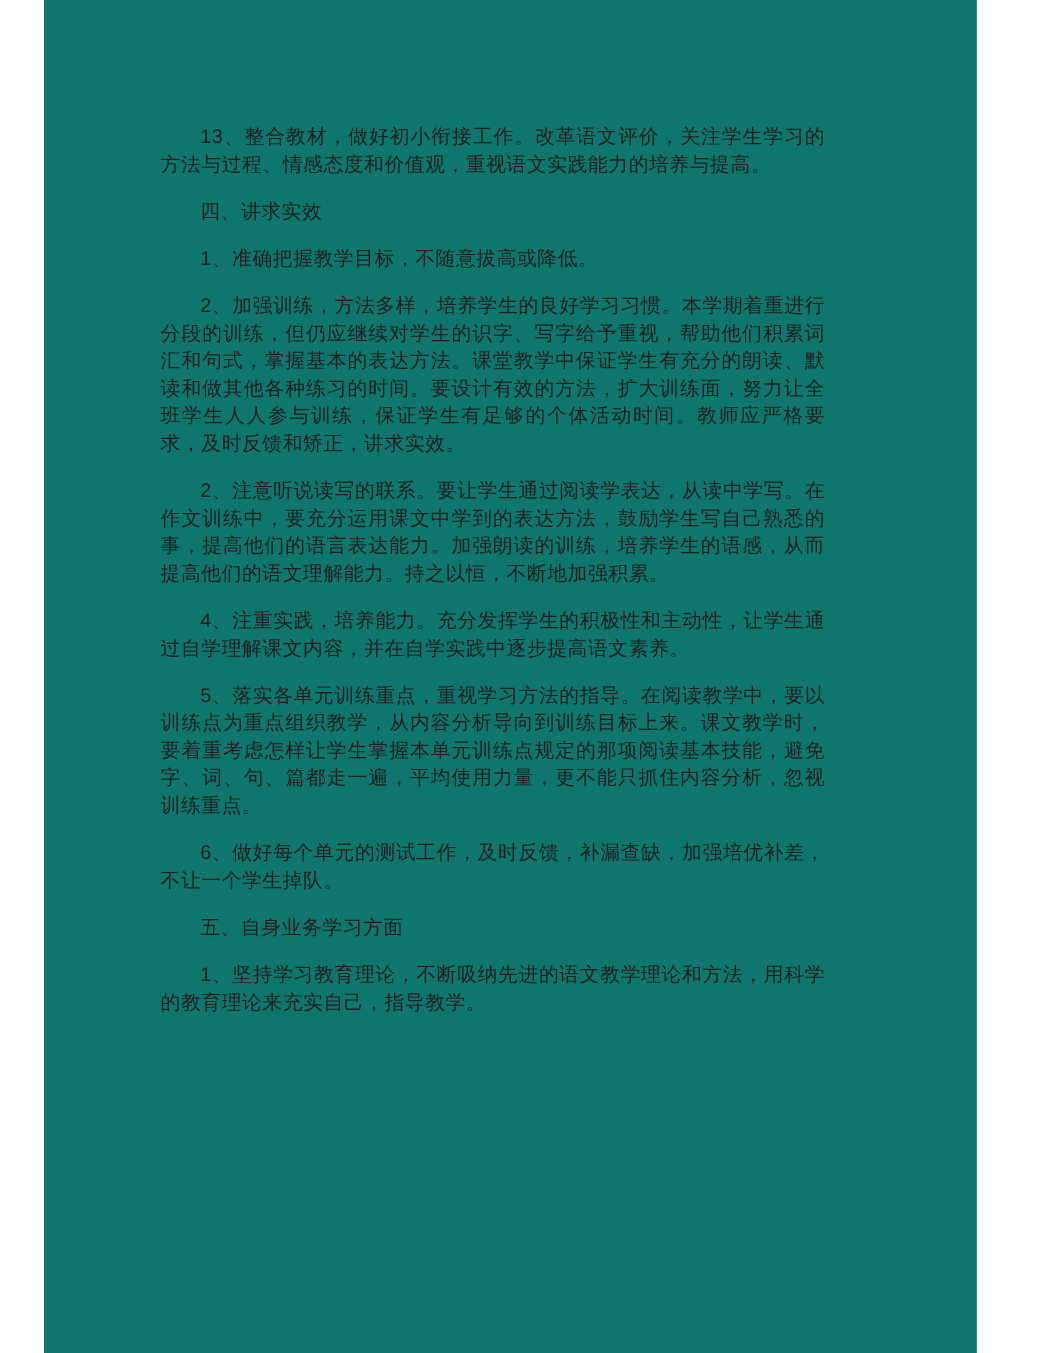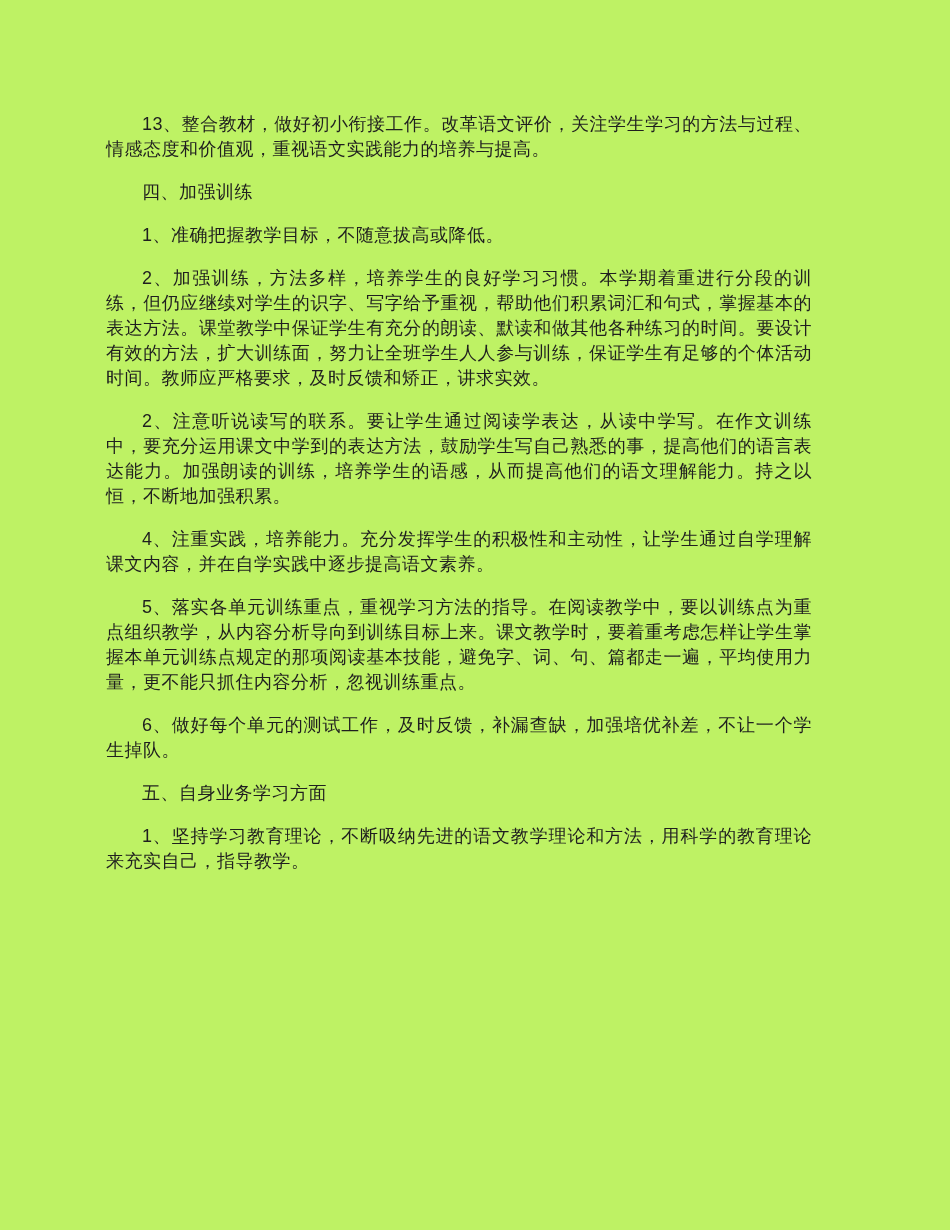--- a/index.html
+++ b/index.html
@@ -8,43 +8,44 @@
     background: #ffffff;
   }
   body {
     width: 950px;
     height: 1230px;
     overflow: hidden;
     font-family: "Liberation Sans", "DejaVu Sans", sans-serif;
   }
   .doc-page {
     box-sizing: border-box;
-    width: 950px;
+    width: 848px;
     height: 1230px;
-    background: #bef264;
+    background: #0f766e;
     padding: 112px 138px 40px 106px;
+    margin-left: 40px;
   }
   .doc-body p {
     margin: 0 0 18px 0;
     font-size: 18px;
     line-height: 25px;
     color: #1f1f1f;
     text-indent: 2em;
     text-align: justify;
     letter-spacing: 0.5px;
     word-break: break-all;
   }
 </style>
 </head>
 <body>
 
 <div class="doc-page">
   <div class="doc-body">
     <p>13、整合教材，做好初小衔接工作。改革语文评价，关注学生学习的方法与过程、情感态度和价值观，重视语文实践能力的培养与提高。</p>
-    <p>四、加强训练</p>
+    <p>四、讲求实效</p>
     <p>1、准确把握教学目标，不随意拔高或降低。</p>
     <p>2、加强训练，方法多样，培养学生的良好学习习惯。本学期着重进行分段的训练，但仍应继续对学生的识字、写字给予重视，帮助他们积累词汇和句式，掌握基本的表达方法。课堂教学中保证学生有充分的朗读、默读和做其他各种练习的时间。要设计有效的方法，扩大训练面，努力让全班学生人人参与训练，保证学生有足够的个体活动时间。教师应严格要求，及时反馈和矫正，讲求实效。</p>
     <p>2、注意听说读写的联系。要让学生通过阅读学表达，从读中学写。在作文训练中，要充分运用课文中学到的表达方法，鼓励学生写自己熟悉的事，提高他们的语言表达能力。加强朗读的训练，培养学生的语感，从而提高他们的语文理解能力。持之以恒，不断地加强积累。</p>
     <p>4、注重实践，培养能力。充分发挥学生的积极性和主动性，让学生通过自学理解课文内容，并在自学实践中逐步提高语文素养。</p>
     <p>5、落实各单元训练重点，重视学习方法的指导。在阅读教学中，要以训练点为重点组织教学，从内容分析导向到训练目标上来。课文教学时，要着重考虑怎样让学生掌握本单元训练点规定的那项阅读基本技能，避免字、词、句、篇都走一遍，平均使用力量，更不能只抓住内容分析，忽视训练重点。</p>
     <p>6、做好每个单元的测试工作，及时反馈，补漏查缺，加强培优补差，不让一个学生掉队。</p>
     <p>五、自身业务学习方面</p>
     <p>1、坚持学习教育理论，不断吸纳先进的语文教学理论和方法，用科学的教育理论来充实自己，指导教学。</p>
   </div>
 </div>

